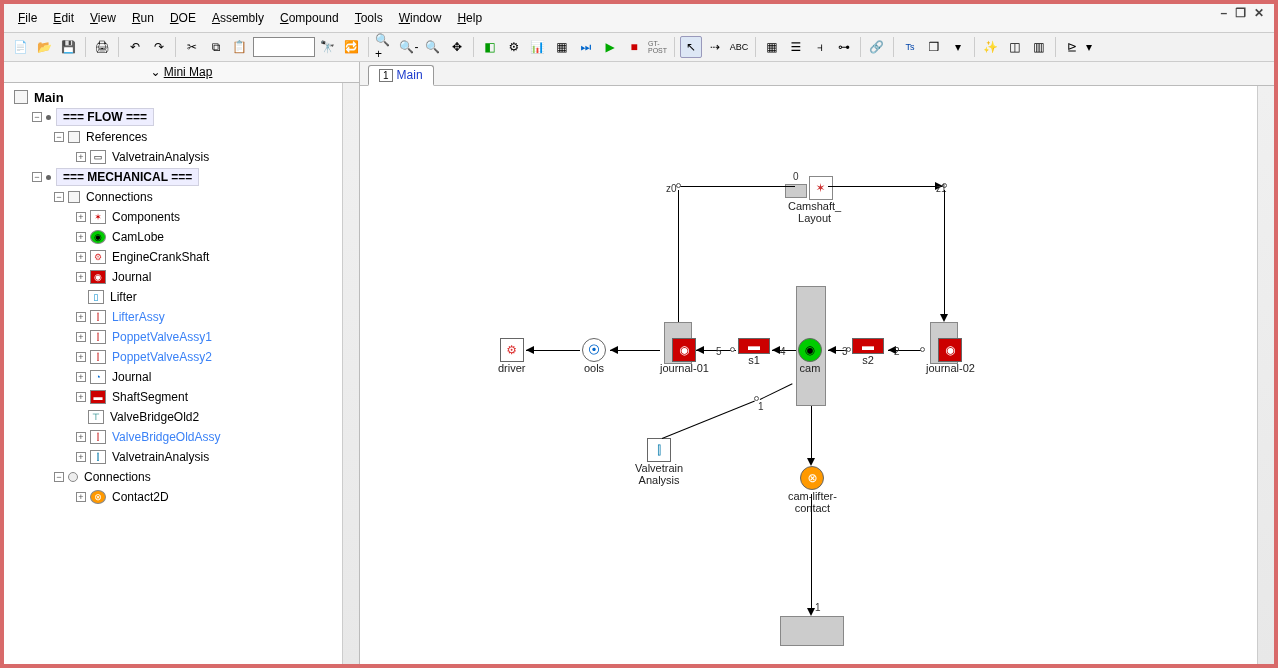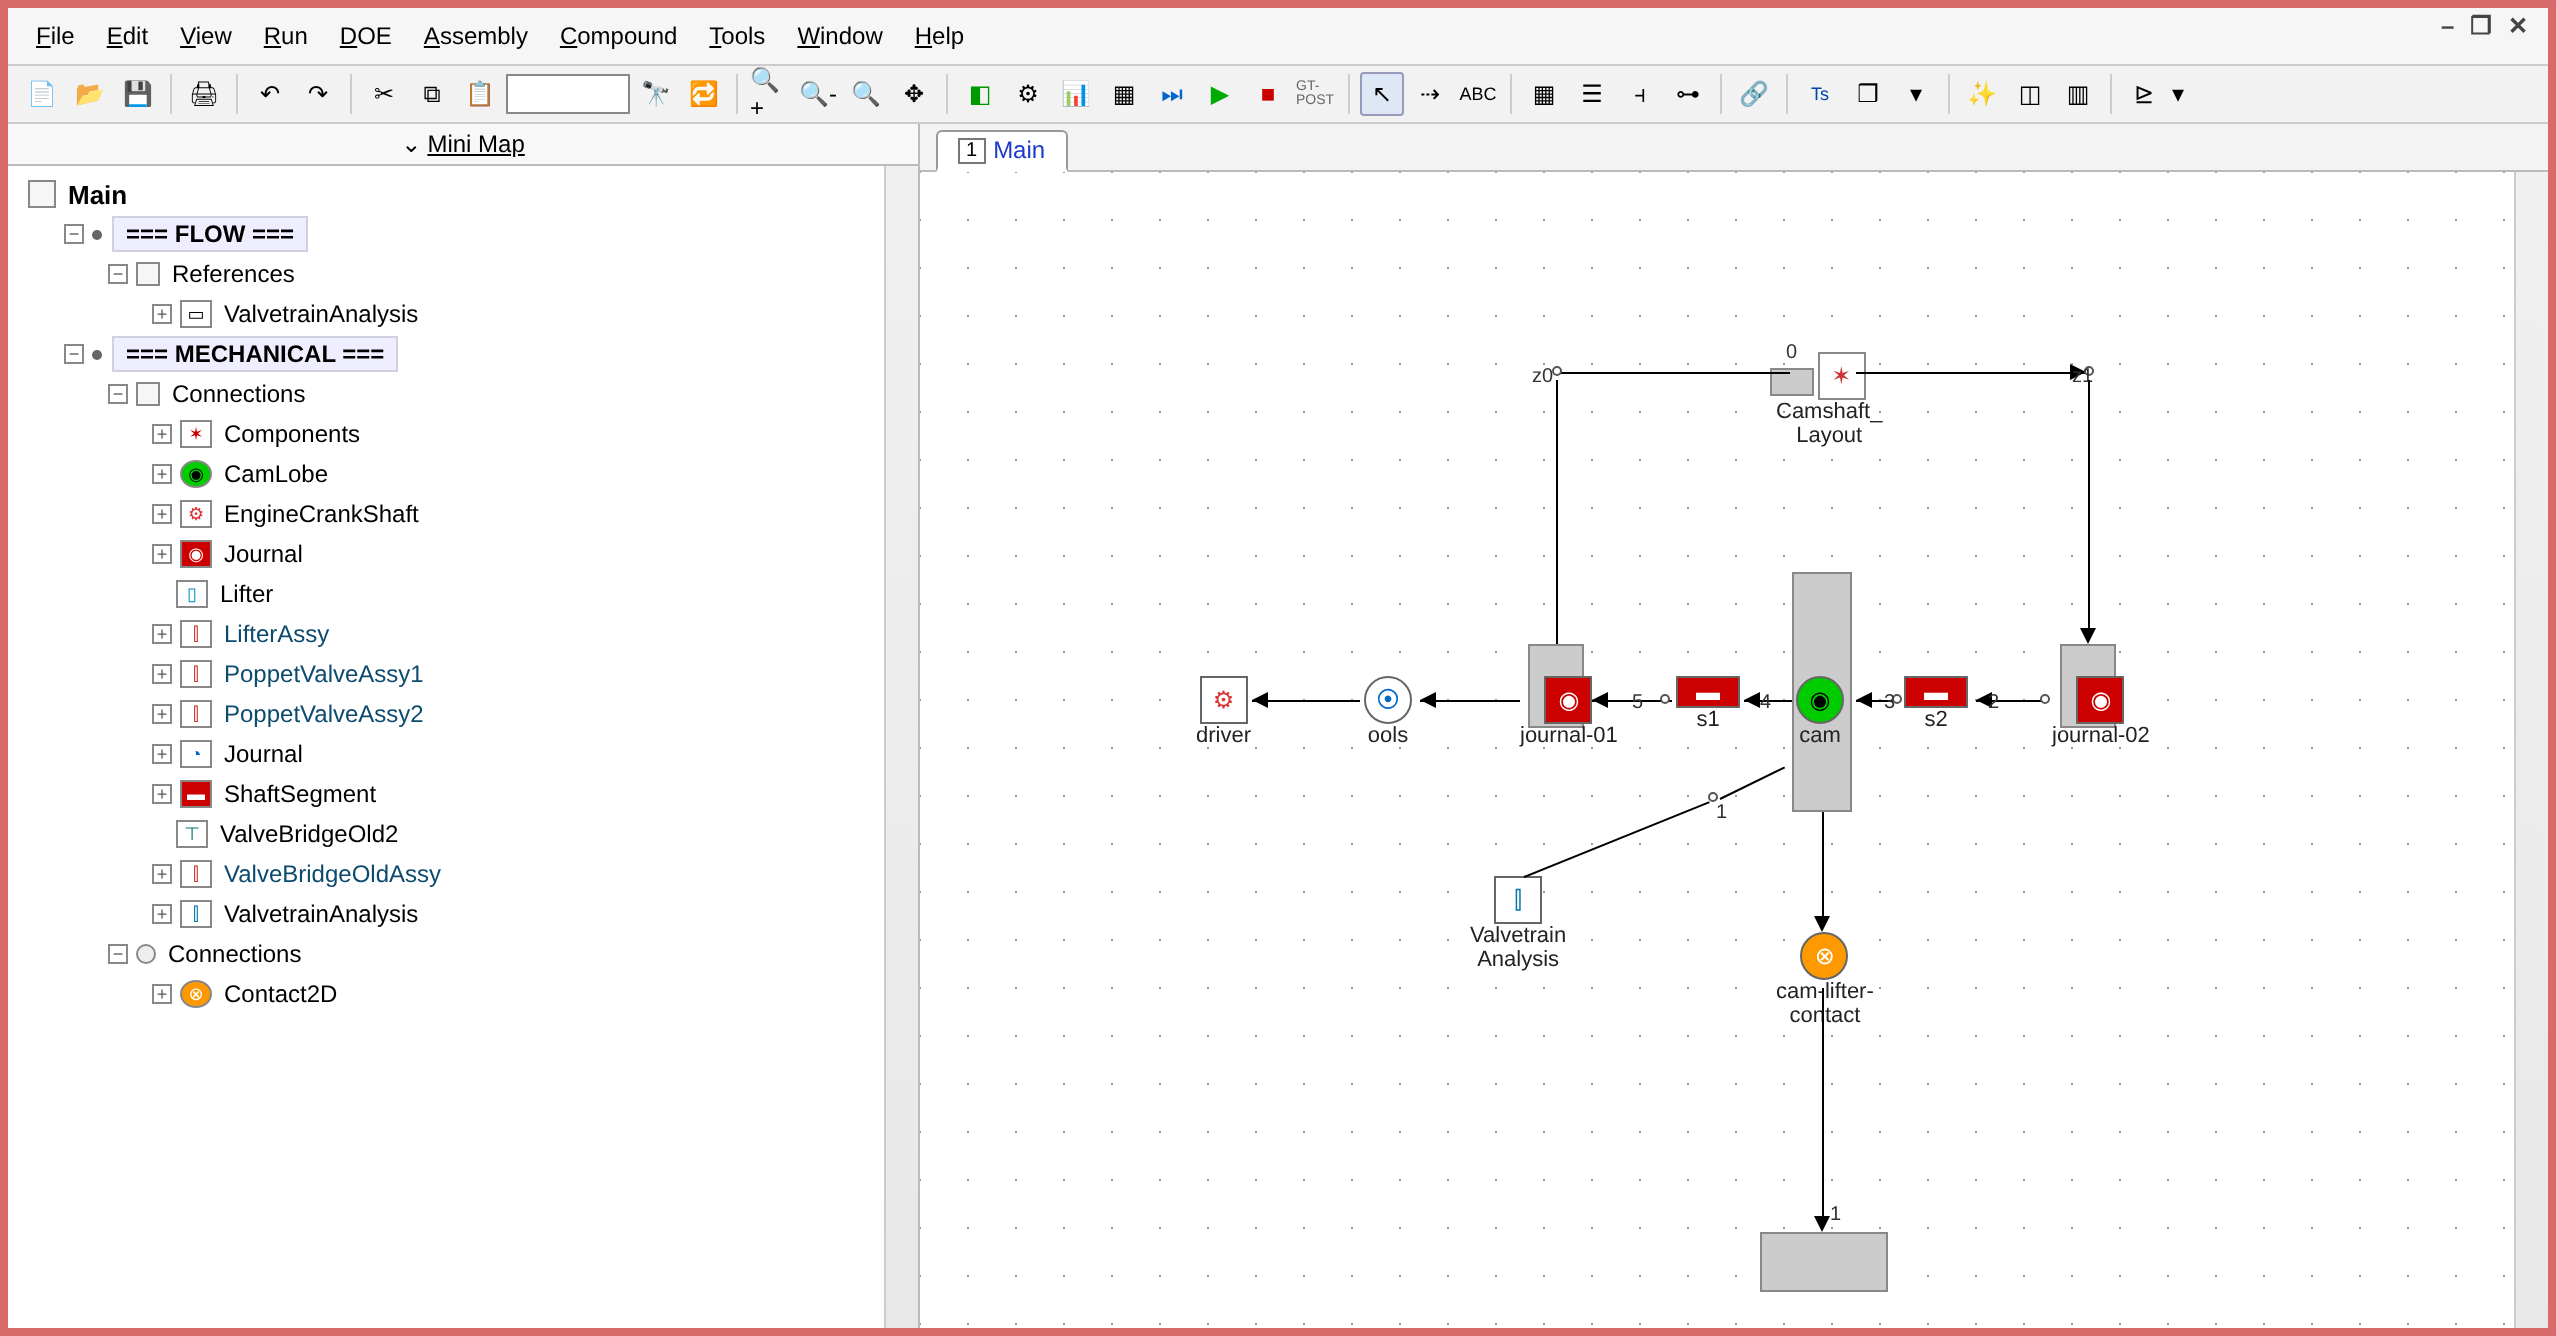--- a/index.html
+++ b/index.html
@@ -9,33 +9,33 @@
   .menubar { display: flex; align-items: center; padding: 4px 8px; gap: 4px; background: #f6f6f6; }
   .menubar .menu-item { padding: 3px 6px; cursor: default; }
   .menubar .menu-item .u { text-decoration: underline; }
   .toolbar { display: flex; align-items: center; padding: 3px 6px; gap: 2px; background: #f2f2f2; border-top: 1px solid #ccc; border-bottom: 1px solid #ccc; }
   .tbtn { width: 22px; height: 22px; display: inline-flex; align-items: center; justify-content: center; border: 1px solid transparent; border-radius: 2px; }
   .tbtn.sel { border: 1px solid #99b; background: #dde7f5; }
   .tsep { width: 1px; height: 20px; background: #ccc; margin: 0 3px; }
   .tsearch { width: 62px; height: 20px; border: 1px solid #888; background: #fff; }
   .gtpost { font-size: 7px; color: #666; }
   .main-area { display: flex; height: calc(100% - 56px); }
-  .sidebar { width: 456px; border-right: 1px solid #bbb; display: flex; flex-direction: column; }
+  .sidebar { width: 356px; border-right: 1px solid #bbb; display: flex; flex-direction: column; }
   .sidebar-header { text-align: center; border-bottom: 1px solid #bbb; padding: 3px; background: #f8f8f8; font-size: 11px; }
   .sidebar-header .uu { text-decoration: underline; }
   .tree-wrap { flex: 1; overflow: auto; position: relative; }
   .tree-wrap::after { content:''; position:absolute; right:0; top:0; width:16px; height:100%; background:linear-gradient(#f0f0f0,#e8e8e8); border-left:1px solid #ccc; }
   .tree-wrap .scr-up { position:absolute; right:3px; top:2px; font-size:10px; color:#555; }
   .tree { padding: 4px 0 4px 6px; }
   .tree-row { display: flex; align-items: center; height: 20px; }
   .tree-row .exp { width: 10px; height: 10px; border: 1px solid #888; display: inline-flex; align-items: center; justify-content: center; font-size: 9px; line-height: 9px; margin-right: 4px; color: #555; background:#fff;}
   .tree-row .noexp { width: 12px; display: inline-block; }
   .tree-row .ticon { width: 16px; height: 14px; border: 1px solid #888; display:inline-flex; align-items:center; justify-content:center; margin-right: 6px; font-size: 9px; background:#fff;}
   .tree-row .label { white-space: nowrap; }
-  .tree-row .label.blue { color: #0c4a6e; }
+  .tree-row .label.blue { color: #3b82f6; }
   .section-label { font-weight: bold; background: #eef; border:1px solid #d0d0e0; padding: 1px 6px; }
   .ind0 { padding-left: 4px; }
   .ind1 { padding-left: 22px; }
   .ind2 { padding-left: 44px; }
   .ind3 { padding-left: 66px; }
   .bullet { width:5px;height:5px;border-radius:50%;background:#666;display:inline-block;margin-right:5px;}
   .sq-big { width:14px;height:14px;border:1px solid #888;background:#f6f6f6;margin-right:6px;}
   .circ-g { width:10px;height:10px;border:1px solid #888;border-radius:50%;background:#eee;margin-right:6px;}
   .canvas-area { flex: 1; display: flex; flex-direction: column; }
   .tab-row { display: flex; align-items: flex-end; height: 24px; padding-left: 8px; background: #f3f3f3; border-bottom: 1px solid #bbb; }

